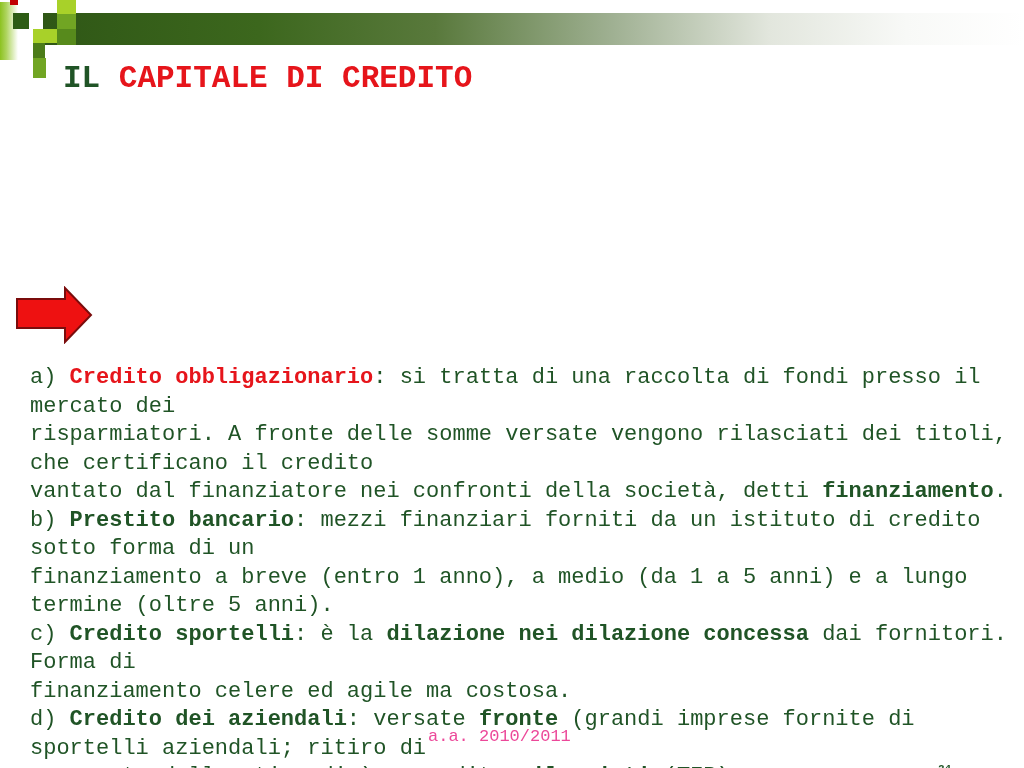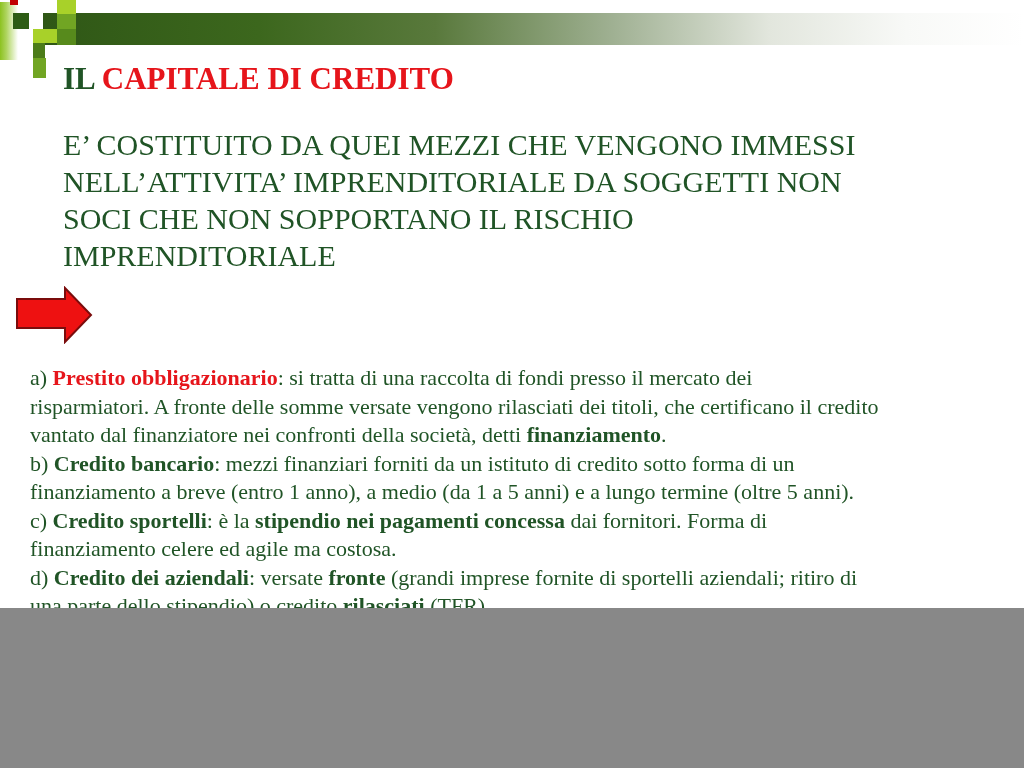--- a/index.html
+++ b/index.html
@@ -1,21 +1,21 @@
 <!DOCTYPE html>
 <html><head>
 <meta charset="utf-8">
 <style>
   html, body { margin: 0; padding: 0; background: #888; }
   .slide {
     position: relative;
-    width: 1024px; height: 608px;
+    width: 1024px; height: 768px;
     background: #ffffff;
     overflow: hidden;
-    font-family: Liberation Serif, serif;
+    font-family: Liberation Mono, monospace;
     margin: 0 auto;
   }
   
   .header-bar {
     position: absolute; left: 43px; top: 13px; width: 981px; height: 32px;
     background: linear-gradient(to right,
       #2f5716 0%, #3c671d 22%, #59793c 40%, #9fb092 58%,
       #e2e6dd 74%, #f8f9f7 88%, #ffffff 100%);
   }
   .grad-strip {
@@ -86,36 +86,32 @@
   <div class="sq sq-med-1"></div>
   <div class="sq sq-light-mid"></div>
   <div class="sq sq-med-2"></div>
   <div class="sq sq-dark-2"></div>
   <div class="sq sq-med-3"></div>
 
   <div class="title">
     <span class="prefix">IL </span><span class="main">CAPITALE DI CREDITO</span>
   </div>
 
-  <div class="intro">E’ COSTITUITO DA QUEI MEZZI CHE VENGONO IMMESSI
-NELL’ATTIVITA’ IMPRENDITORIALE DA SOGGETTI NON
-SOCI CHE NON SOPPORTANO IL RISCHIO
-IMPRENDITORIALE</div>
 
   <svg class="arrow-svg" width="80" height="58" viewBox="0 0 80 58">
     <polygon points="3,13 51,13 51,2 77,29 51,56 51,42 3,42" fill="#ee1111" stroke="#7a0c0c" stroke-width="2" stroke-linejoin="miter"></polygon>
   </svg>
 
 
-  <div class="details"><span class="seg-normal">a) </span><span class="seg-bold-red">Prestito obbligazionario</span><span class="seg-normal">: si tratta di una raccolta di fondi presso il mercato dei
+  <div class="details"><span class="seg-normal">a) </span><span class="seg-bold-red">Credito obbligazionario</span><span class="seg-normal">: si tratta di una raccolta di fondi presso il mercato dei
 risparmiatori. A fronte delle somme versate vengono rilasciati dei titoli, che certificano il credito
 vantato dal finanziatore nei confronti della società, detti </span><span class="seg-bold">finanziamento</span><span class="seg-normal">.
-b) </span><span class="seg-bold">Credito bancario</span><span class="seg-normal">: mezzi finanziari forniti da un istituto di credito sotto forma di un
+b) </span><span class="seg-bold">Prestito bancario</span><span class="seg-normal">: mezzi finanziari forniti da un istituto di credito sotto forma di un
 finanziamento a breve (entro 1 anno), a medio (da 1 a 5 anni) e a lungo termine (oltre 5 anni).
-c) </span><span class="seg-bold">Credito sportelli</span><span class="seg-normal">: è la </span><span class="seg-bold">stipendio nei pagamenti concessa</span><span class="seg-normal"> dai fornitori. Forma di
+c) </span><span class="seg-bold">Credito sportelli</span><span class="seg-normal">: è la </span><span class="seg-bold">dilazione nei dilazione concessa</span><span class="seg-normal"> dai fornitori. Forma di
 finanziamento celere ed agile ma costosa.
 d) </span><span class="seg-bold">Credito dei aziendali</span><span class="seg-normal">: versate </span><span class="seg-bold">fronte</span><span class="seg-normal"> (grandi imprese fornite di sportelli aziendali; ritiro di
 una parte dello stipendio) o credito </span><span class="seg-bold">rilasciati</span><span class="seg-normal"> (TFR).</span></div>
 
   <div class="footer-year">a.a. 2010/2011</div>
   <div class="footer-num">24</div>
 
 </div>
 
 </body></html>

